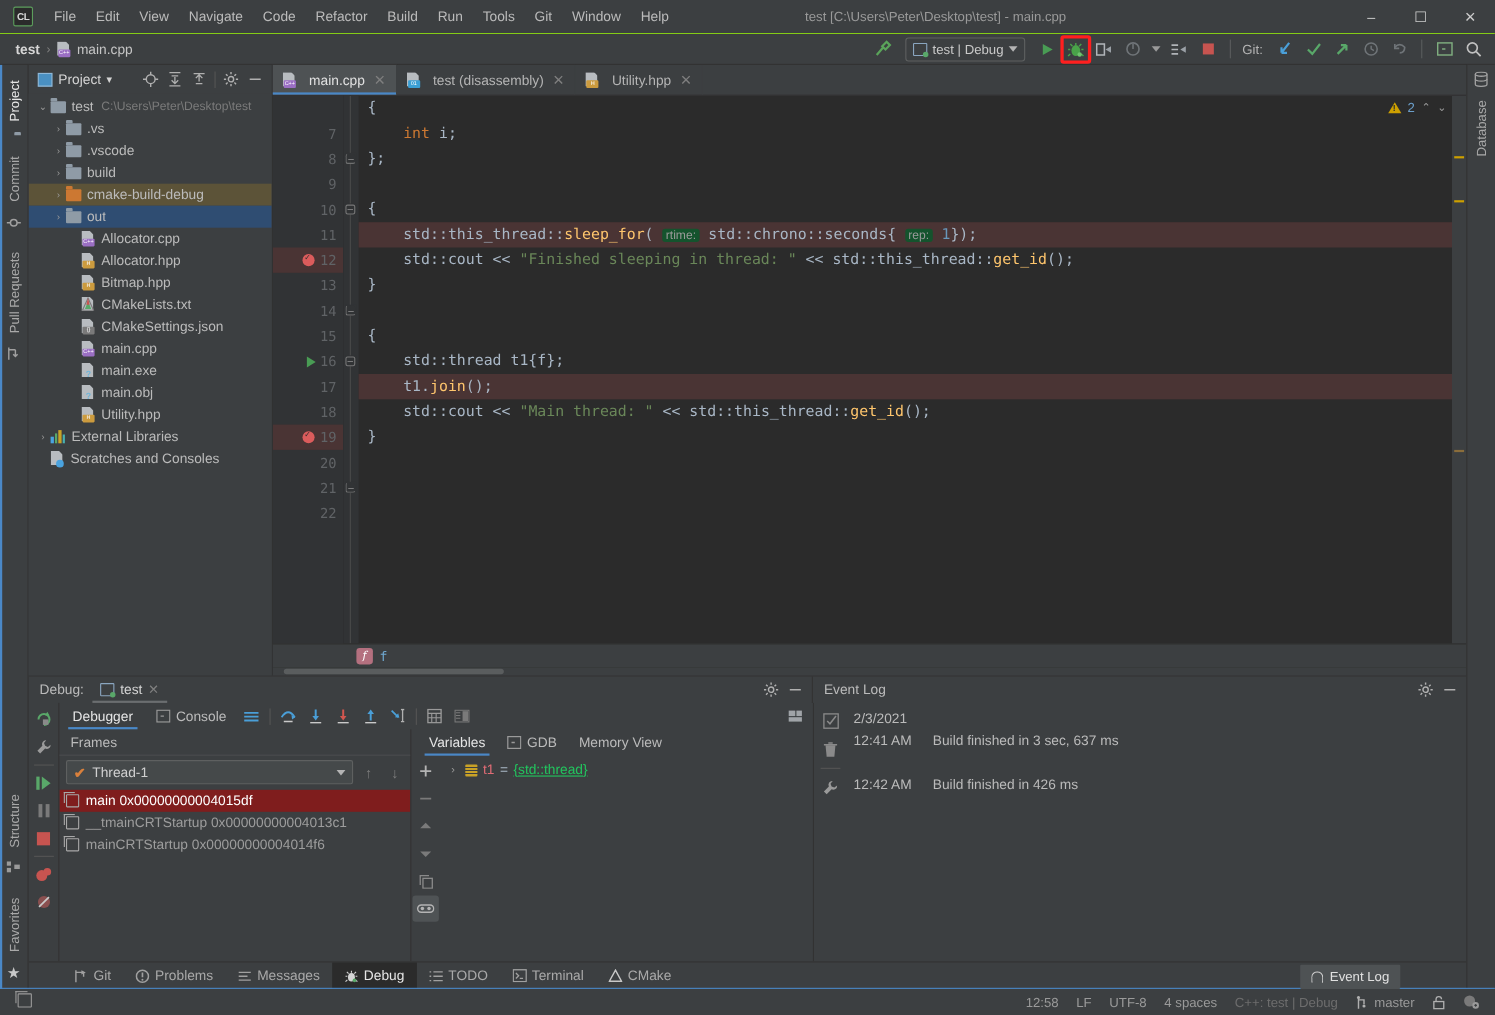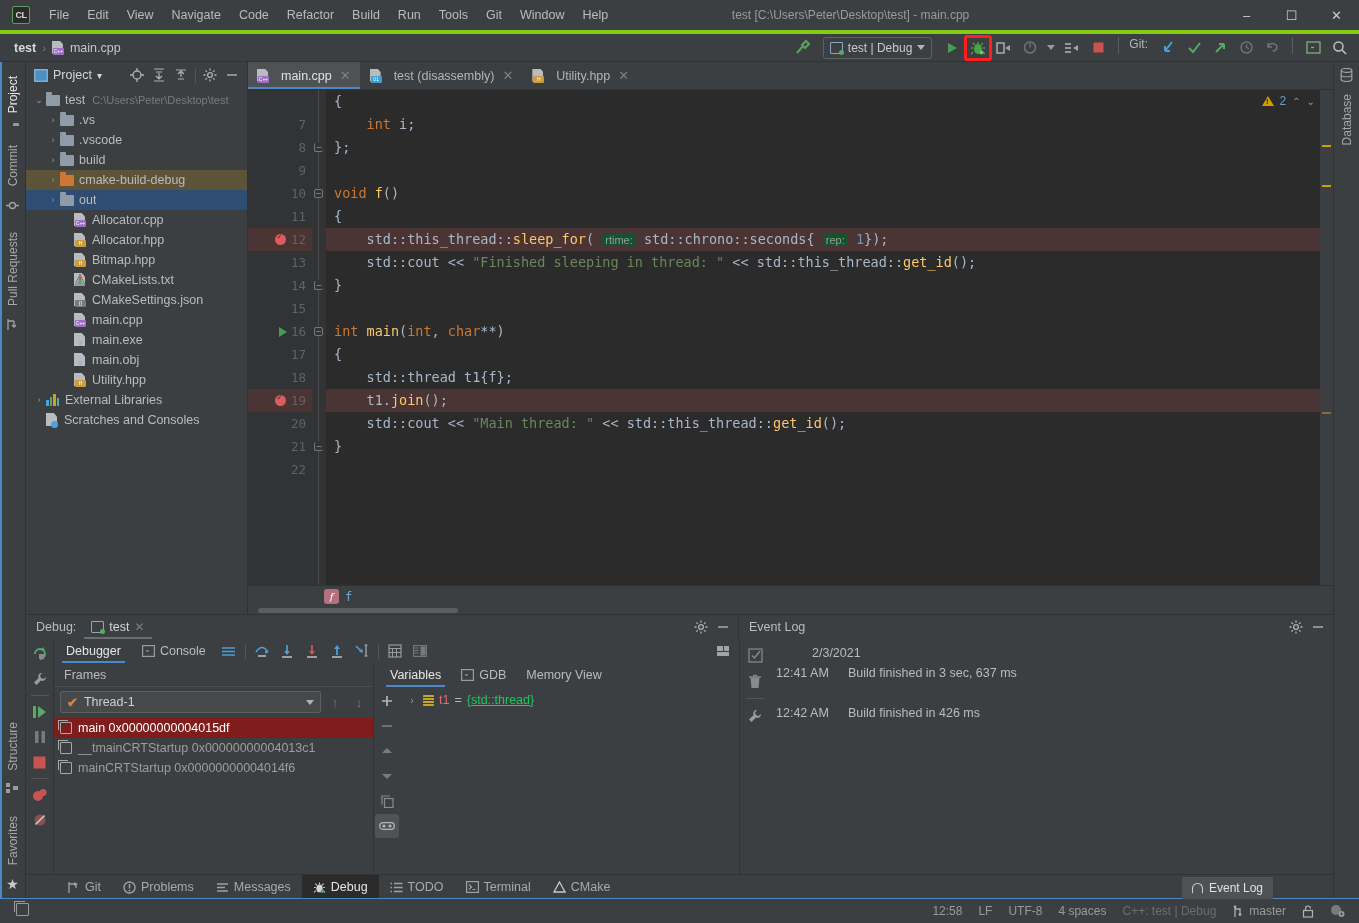--- a/index.html
+++ b/index.html
@@ -9,21 +9,21 @@
     font-family: "Liberation Sans", sans-serif;
     font-size: 12px;
     color: #bbbbbb;
     overflow: hidden;
   }
   .app { position: relative; width: 1359px; height: 923px; display: flex; flex-direction: column; }
 
   
   .titlebar {
     height: 46px; background: #3c3f41; display: flex; align-items: center;
-    flex: 0 0 30px; border-bottom: 4px solid #84cc16;
+    flex: 0 0 30px; border-bottom: 1px solid #84cc16;
   }
   .cl-logo {
     width: 18px; height: 18px; margin: 0 10px 0 12px;
     border: 1px solid #5c9e5c; background: #2b2b2b; border-radius: 2px;
     color: #d8d8d8; font-size: 9px; font-weight: bold;
     display: flex; align-items: center; justify-content: center; letter-spacing: -0.5px;
   }
   .menubar { display: flex; align-items: center; gap: 0px; }
   .menu-item {
     padding: 4px 9px; color: #bbbbbb; font-size: 12.5px; cursor: default;
@@ -58,21 +58,21 @@
     font-size: 5px; color: #fff; display: flex; align-items: center; justify-content: center;
     font-family: "Liberation Sans", sans-serif; border-radius: 1px; line-height: 1;
   }
   .badge.cpp { background: #9b6fc4; }
   .badge.h   { background: #cc9b3e; }
   .badge.dis { background: #3b9fd4; }
   .badge.q   { background: transparent; color: #6fb4d8; font-size: 8px; font-weight: bold; }
   .navbar-right { margin-left: auto; display: flex; align-items: center; padding-right: 8px; }
 
   
-  .toolbar { display: flex; gap: 2px; }
+  .toolbar { display: flex; align-items: center; gap: 2px; }
   .tb-btn {
     width: 24px; height: 22px; display: flex; align-items: center; justify-content: center;
     cursor: default; border-radius: 3px; position: relative;
   }
   .tb-sep { width: 1px; height: 17px; background: #5a5d5e; margin: 0 6px; }
   .run-config {
     display: flex; align-items: center; height: 22px; padding: 0 6px;
     border: 1px solid #5e6060; border-radius: 3px; gap: 5px; margin: 0 6px;
     color: #c9c9c9; font-size: 12px; cursor: default;
   }
@@ -346,21 +346,21 @@
   .var-eq { color: #a9b7c6; }
   .var-val { color: #22c55e; text-decoration: underline; }
 
   
   .evt-pane { width: 594px; flex: 0 0 594px; display: flex; border-left: 1px solid #323232; }
   .evt-strip {
     width: 30px; flex: 0 0 30px; display: flex; flex-direction: column; align-items: center;
     padding-top: 4px; gap: 2px;
   }
   .evt-list { flex: 1; padding: 4px 0 0 6px; }
-  .evt-date { font-size: 12.5px; color: #bbbbbb; line-height: 20px; margin-left: 36px; }
+  .evt-date { font-size: 12.5px; color: #bbbbbb; line-height: 20px; }
   .evt-row { font-size: 12.5px; color: #bbbbbb; line-height: 20px; display: flex; gap: 10px; }
   .evt-time { color: #bbbbbb; min-width: 62px; }
 
   
   .tool-tabs {
     height: 25px; flex: 0 0 25px; background: #3c3f41; display: flex; align-items: stretch;
     padding-left: 30px; border-top: 1px solid #323232;
   }
   .ttab {
     display: flex; align-items: center; gap: 5px; padding: 0 11px; font-size: 12.5px;
@@ -833,27 +833,25 @@
                   </div>
                   <div class="fold-box" style="top: 351px;">
                     <span style="border-top: none; border-right: none;">–</span>
                   </div>
                 </div>
               <div class="code-lines">
                   <div class="cline"><span class="punc">{</span></div>
                   <div class="cline"><span class="punc">    </span><span class="kw">int</span><span class="punc"> i;</span></div>
                   <div class="cline"><span class="punc">};</span></div>
                   <div class="cline"></div>
-                  <div class="cline"><span class="kw">void </span><span class="fn">f</span><span class="punc">()</span></div>
                   <div class="cline"><span class="punc">{</span></div>
                   <div class="cline hl"><span class="punc">    std</span><span class="punc">::</span><span class="punc">this_thread</span><span class="punc">::</span><span class="fn">sleep_for</span><span class="punc">( </span><span class="hint">rtime:</span><span class="punc"> std</span><span class="punc">::</span><span class="punc">chrono</span><span class="punc">::</span><span class="punc">seconds</span><span class="punc">{ </span><span class="hint">rep:</span><span class="punc"> </span><span class="num">1</span><span class="punc">});</span></div>
                   <div class="cline"><span class="punc">    std</span><span class="punc">::</span><span class="punc">cout </span><span class="op">&lt;&lt;</span><span class="punc"> </span><span class="str">"Finished sleeping in thread: "</span><span class="punc"> </span><span class="op">&lt;&lt;</span><span class="punc"> std</span><span class="punc">::</span><span class="punc">this_thread</span><span class="punc">::</span><span class="fn">get_id</span><span class="punc">();</span></div>
                   <div class="cline"><span class="punc">}</span></div>
                   <div class="cline"></div>
-                  <div class="cline"><span class="kw">int </span><span class="fn">main</span><span class="punc">(</span><span class="kw">int</span><span class="punc">, </span><span class="kw">char</span><span class="op">**</span><span class="punc">)</span></div>
                   <div class="cline"><span class="punc">{</span></div>
                   <div class="cline"><span class="punc">    std</span><span class="punc">::</span><span class="punc">thread t1{f};</span></div>
                   <div class="cline hl"><span class="punc">    t1.</span><span class="fn">join</span><span class="punc">();</span></div>
                   <div class="cline"><span class="punc">    std</span><span class="punc">::</span><span class="punc">cout </span><span class="op">&lt;&lt;</span><span class="punc"> </span><span class="str">"Main thread: "</span><span class="punc"> </span><span class="op">&lt;&lt;</span><span class="punc"> std</span><span class="punc">::</span><span class="punc">this_thread</span><span class="punc">::</span><span class="fn">get_id</span><span class="punc">();</span></div>
                   <div class="cline"><span class="punc">}</span></div>
                   <div class="cline"></div>
                 </div>
             </div>
             <div class="err-stripe">
               <div class="stripe-mark" style="top:55px;background:#cda000;"></div>

